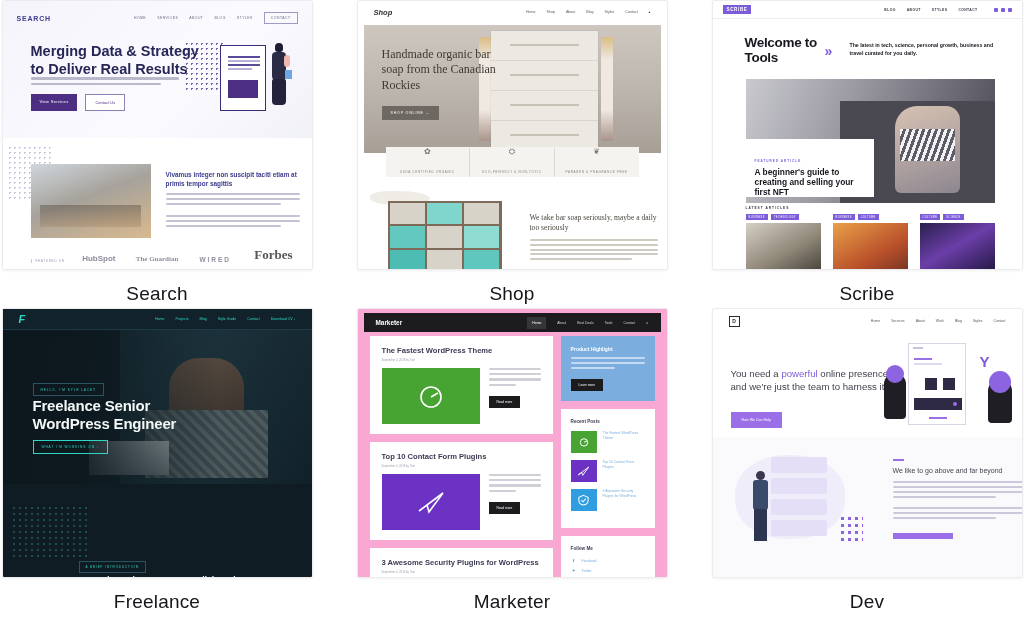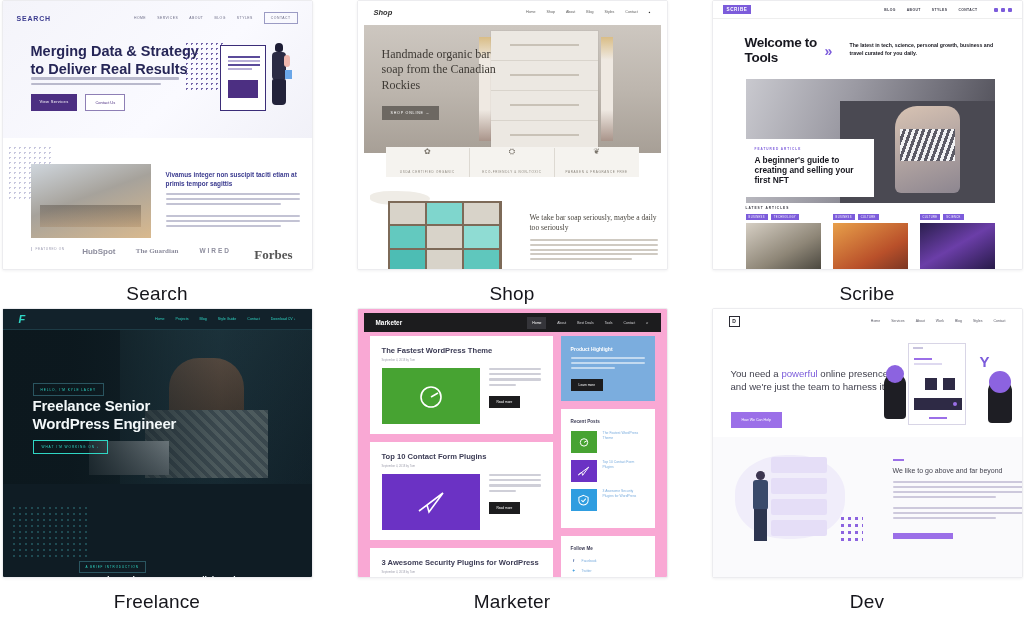--- a/index.html
+++ b/index.html
@@ -76,21 +76,21 @@
   .s-img { position:absolute; left:28px; top:163px; width:120px; height:74px;
            background: linear-gradient(160deg,#cfd6dd 0%,#a6a29b 45%,#d9b98e 100%); }
   .s-img::after{ content:""; position:absolute; left:8%; top:55%; width:84%; height:30%;
            background:linear-gradient(180deg,rgba(60,50,40,.35),rgba(150,110,70,.25)); }
   .s-h2 { position:absolute; left:163px; top:170px; width:134px;
           font-size:6.4px; font-weight:bold; color:#3b3b8f; line-height:1.35; }
   .s-p { position:absolute; left:163px; width:134px; }
   .s-p i { display:block; height:2.2px; background:#c3c3d4; border-radius:1px; margin-bottom:2.6px; }
   .s-p.p1 { top:192px; } .s-p.p2 { top:214px; }
   .s-p i:last-child { width:86%; }
-  .s-feat { position:absolute; left:28px; right:14px; bottom:6px; height:16px; display:flex; align-items:flex-start; gap:10px;}
+  .s-feat { position:absolute; left:28px; right:14px; bottom:6px; height:16px; display:flex; align-items:flex-end; gap:10px;}
   .s-feat .lbl{ font-size:3.2px; color:#9a9ab0; letter-spacing:.6px; border-left:1px solid #c9c9d8; padding-left:4px;}
   .s-feat .brand{ flex:1; text-align:center; color:#8e8e9e; font-weight:bold; }
   .brand.b1{font-size:8px;} .brand.b2{font-size:7px;font-family:"Liberation Serif",serif;}
   .brand.b3{font-size:6.5px;letter-spacing:2px;} .brand.b4{font-size:13px;font-family:"Liberation Serif",serif;color:#555;}
 
   
   .sh-root{ position:absolute; inset:0; background:#fff; }
   .sh-nav{ position:absolute; left:0; top:0; right:0; height:22px; display:flex;
            align-items:center; justify-content:space-between; padding:0 16px; }
   .sh-logo{ font-size:7.5px; font-weight:bold; font-style:italic; color:#2f2f2f; }
@@ -143,21 +143,21 @@
   .sc-chev{ position:absolute; left:112px; top:42px; font-size:14px; color:#7c5cdb; font-weight:bold; letter-spacing:-4px;}
   .sc-lead{ position:absolute; left:137px; top:41px; width:150px; font-size:5.2px; font-weight:bold;
             line-height:1.5; color:#17171f; }
   .sc-hero{ position:absolute; left:33px; right:27px; top:78px; height:124px;
             background:linear-gradient(110deg,#c9c9cf 0%,#9b9aa3 38%,#6f6e78 70%,#45444d 100%); overflow:hidden;}
   .sc-hero .sofa{ position:absolute; right:0; top:18%; width:62%; height:82%; background:#4a4952; }
   .sc-hero .pers{ position:absolute; right:14%; top:22%; width:26%; height:70%;
             background:linear-gradient(160deg,#d8c3b3,#8d8690); border-radius:22px 14px 6px 6px;}
   .sc-hero .stripe{ position:absolute; right:16%; top:40%; width:22%; height:26%;
             background:repeating-linear-gradient(110deg,#f2f2f4 0 3px,#5c5b66 3px 6px);}
-  .sc-card{ position:absolute; left:33px; top:138px; width:128px; height:58px; background:#fff; padding:8px 9px; }
+  .sc-card{ position:absolute; left:33px; top:138px; width:128px; height:58px; background:#fff; padding:20px 9px; }
   .sc-kicker{ font-size:3.1px; color:#7c5cdb; font-weight:bold; letter-spacing:1px; margin-bottom:4px; }
   .sc-ct{ font-size:8.4px; font-weight:bold; line-height:1.2; color:#17171f; }
   .sc-lat{ position:absolute; left:33px; top:205px; font-size:3.2px; font-weight:bold;
            letter-spacing:1px; color:#35353f; }
   .sc-cards{ position:absolute; left:33px; right:27px; top:213px; display:flex; gap:12px; }
   .sc-c{ flex:1; }
   .sc-tags{ display:flex; gap:3px; margin-bottom:3px; }
   .sc-tags span{ font-size:2.6px; color:#fff; background:#7c5cdb; padding:1.5px 3px; letter-spacing:.4px; }
   .sc-thumb{ height:54px; }
   .sc-thumb.t1{ background:linear-gradient(150deg,#d6cfc4,#8e8677 55%,#3c3a33); }

